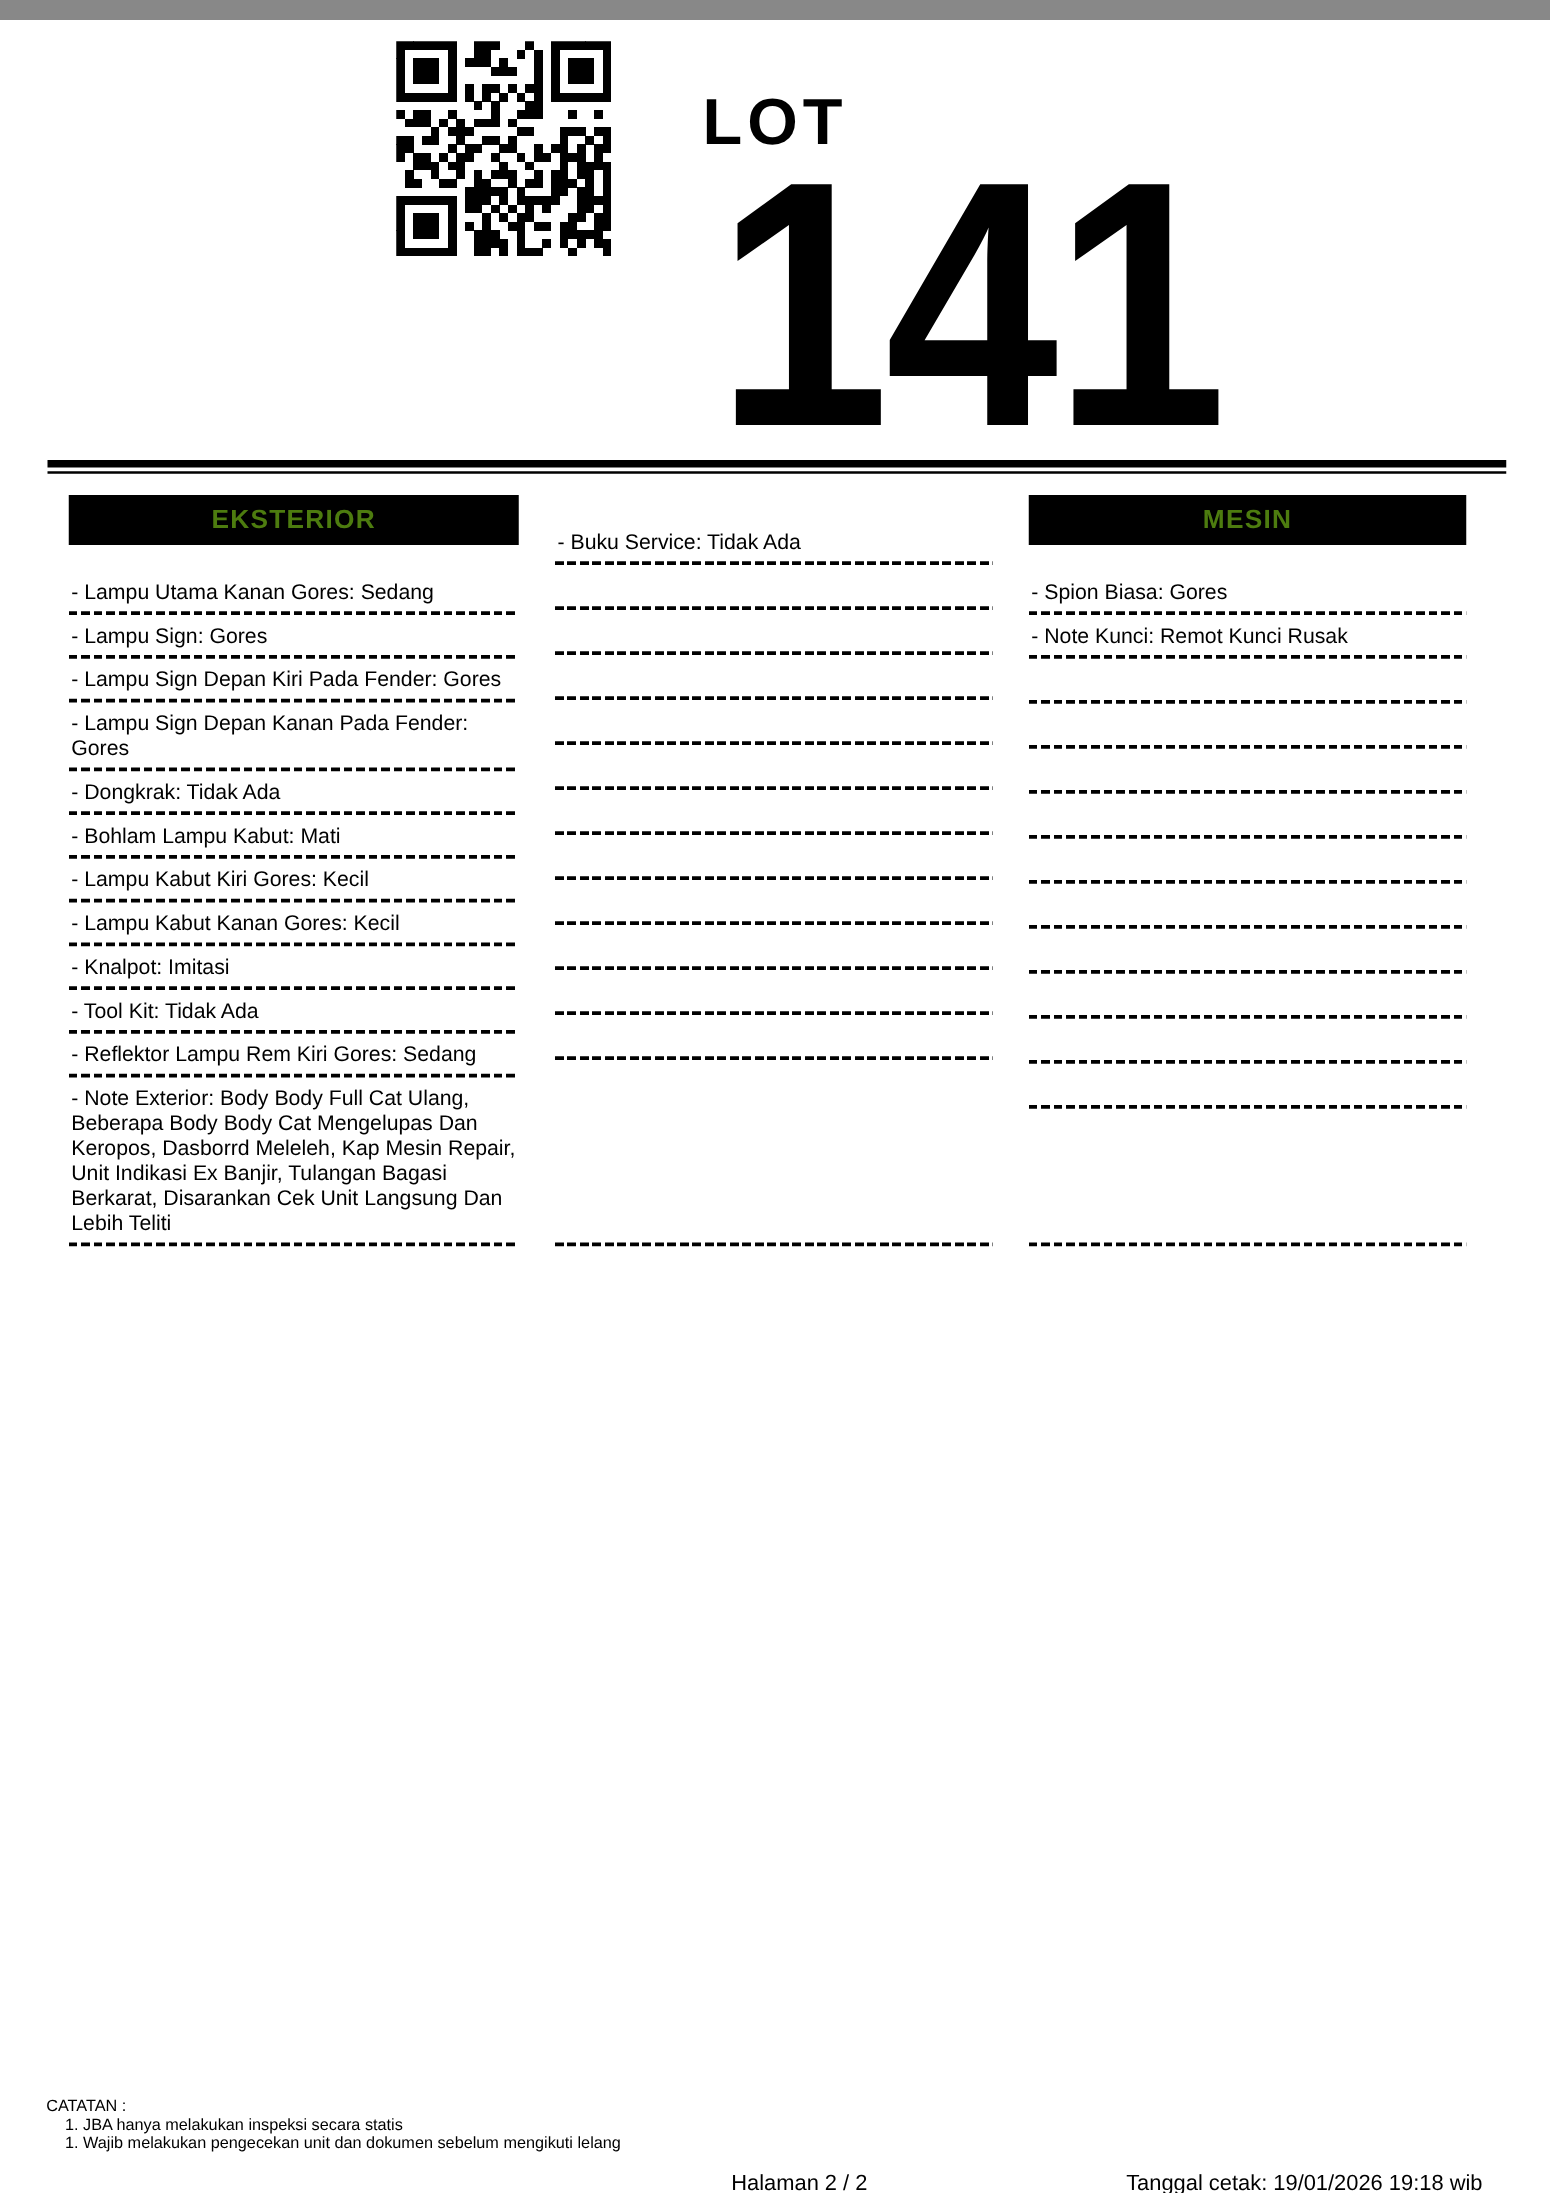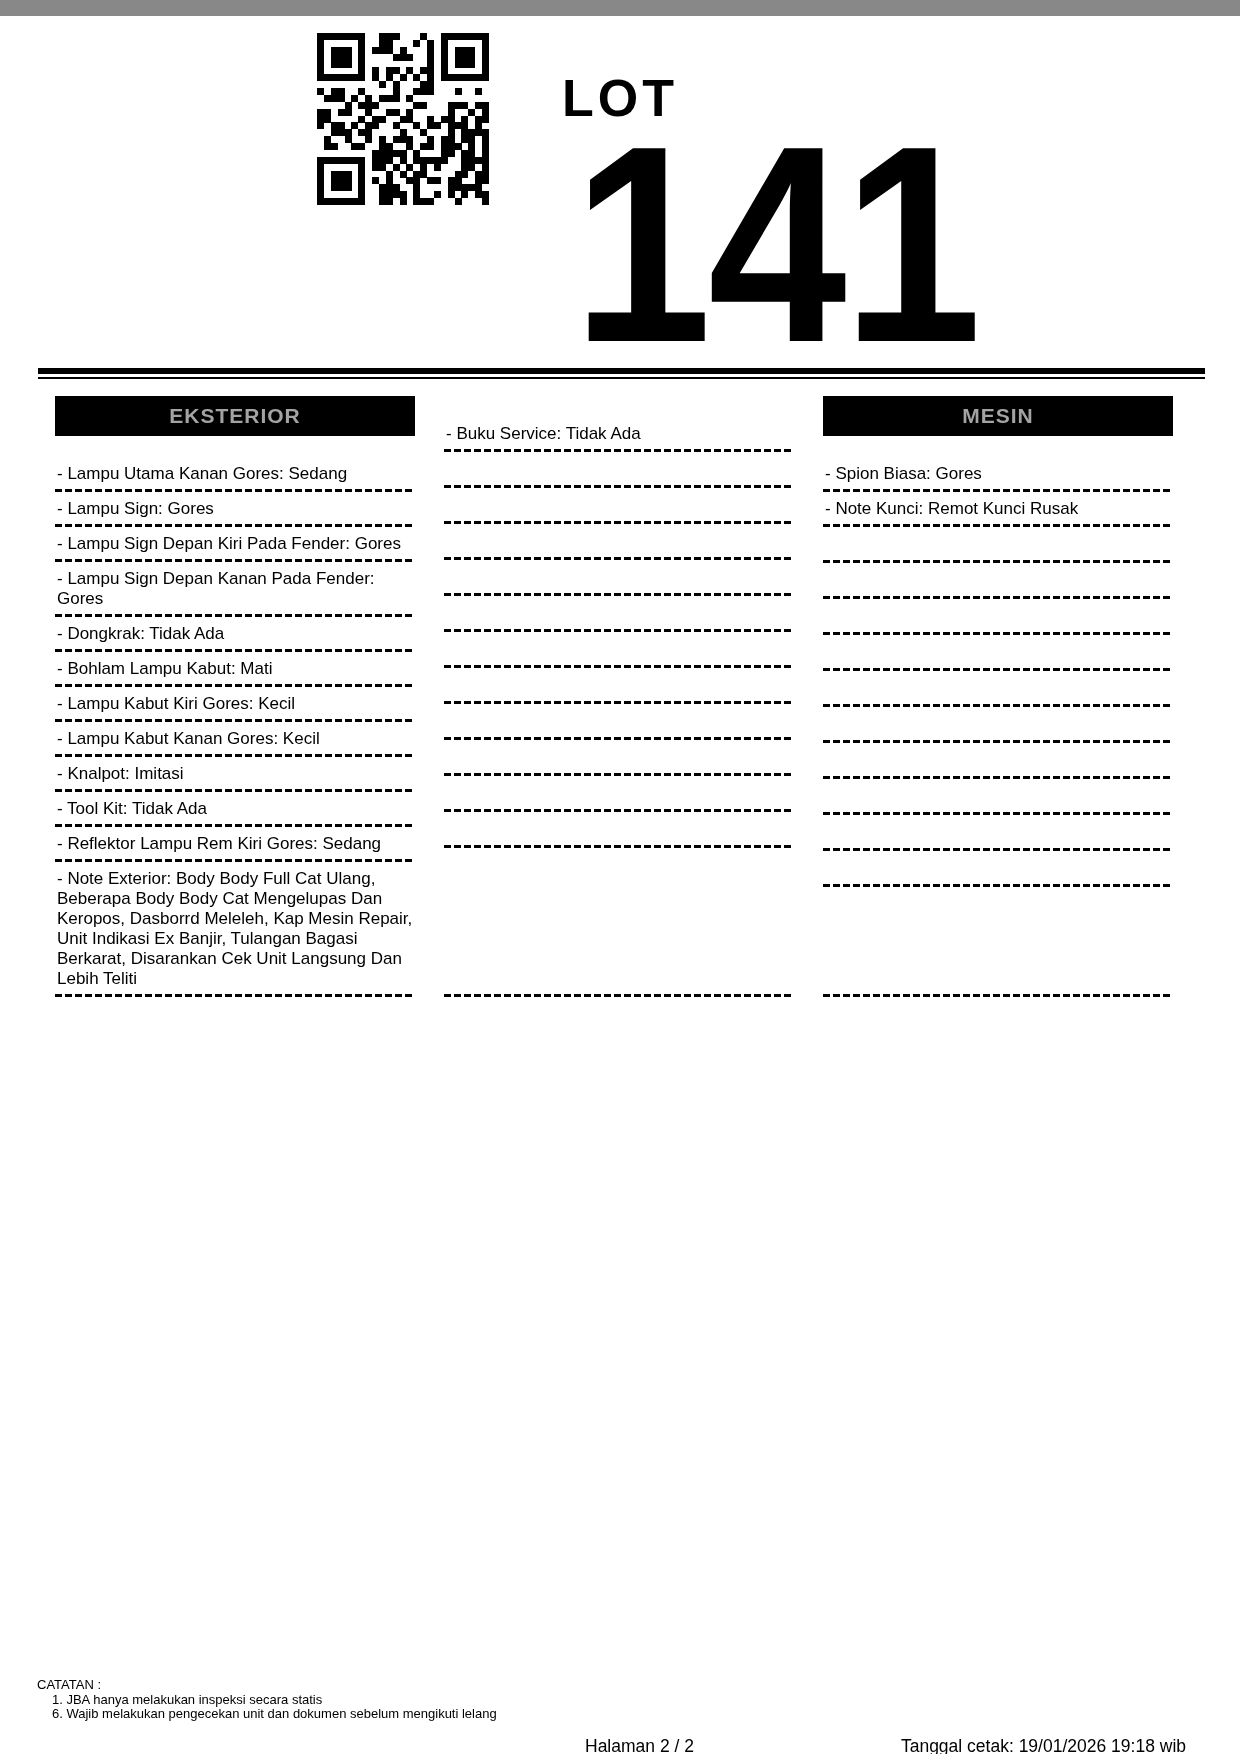--- a/index.html
+++ b/index.html
@@ -35,21 +35,21 @@
   .rule .thin  { height:2px; background:#000; margin-top:3px; }
 
   
   .cols {
     position:absolute; left:55px; top:380px; width:1118px;
     display:grid; grid-template-columns:360px 350px 350px; column-gap:29px;
     align-items:stretch;
   }
   .col { display:flex; flex-direction:column; }
   .col-header {
-    height:40px; background:#000; color:#a3a3a3;
+    height:40px; background:#000; color:#4d7c0f;
     font-size:21px; font-weight:700; letter-spacing:1px;
     display:flex; align-items:center; justify-content:center;
   }
   .col-body { display:flex; flex-direction:column; flex:1; padding-top:21px; }
 
   .dotline-bg {
     background-image: repeating-linear-gradient(to right, #000 0 7px, transparent 7px 10px);
     background-repeat:no-repeat; background-position:left bottom; background-size:100% 3px;
   }
   .row {
@@ -456,21 +456,21 @@
           <div class="spacer"></div>
           <div class="final-line dotline-bg"></div>
         </div>
       </div>
     </div>
 
   <div class="catatan">
     <div>CATATAN :</div>
     <div class="c-items" id="catatan-items">
         <div>1. JBA hanya melakukan inspeksi secara statis</div>
-        <div>6. Wajib melakukan pengecekan unit dan dokumen sebelum mengikuti lelang</div>
+        <div>1. Wajib melakukan pengecekan unit dan dokumen sebelum mengikuti lelang</div>
       </div>
   </div>
 
   <div class="page-number">Halaman 2 / 2</div>
   <div class="print-date">Tanggal cetak: 19/01/2026 19:18 wib</div>
   <div class="bottom-bar"></div>
 
 </div>
 
 </body></html>

